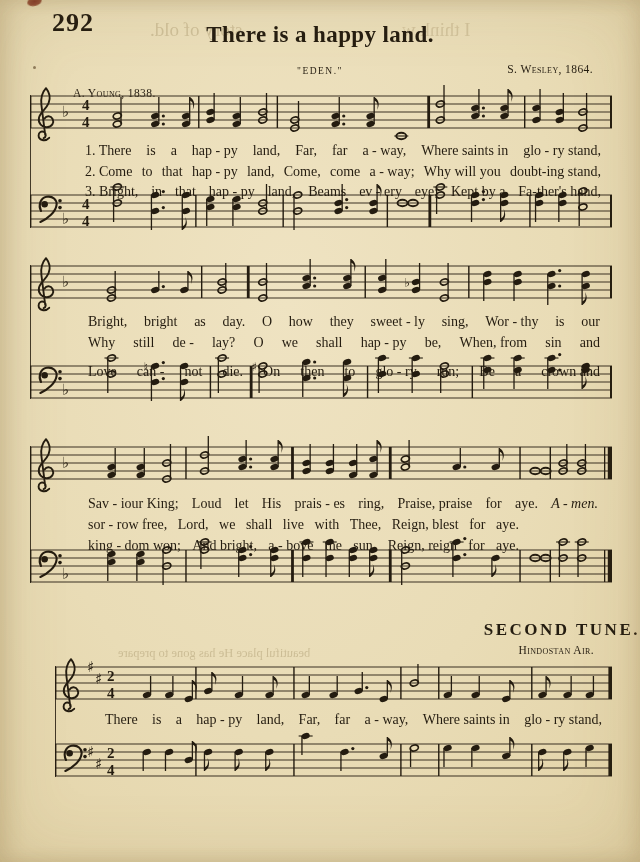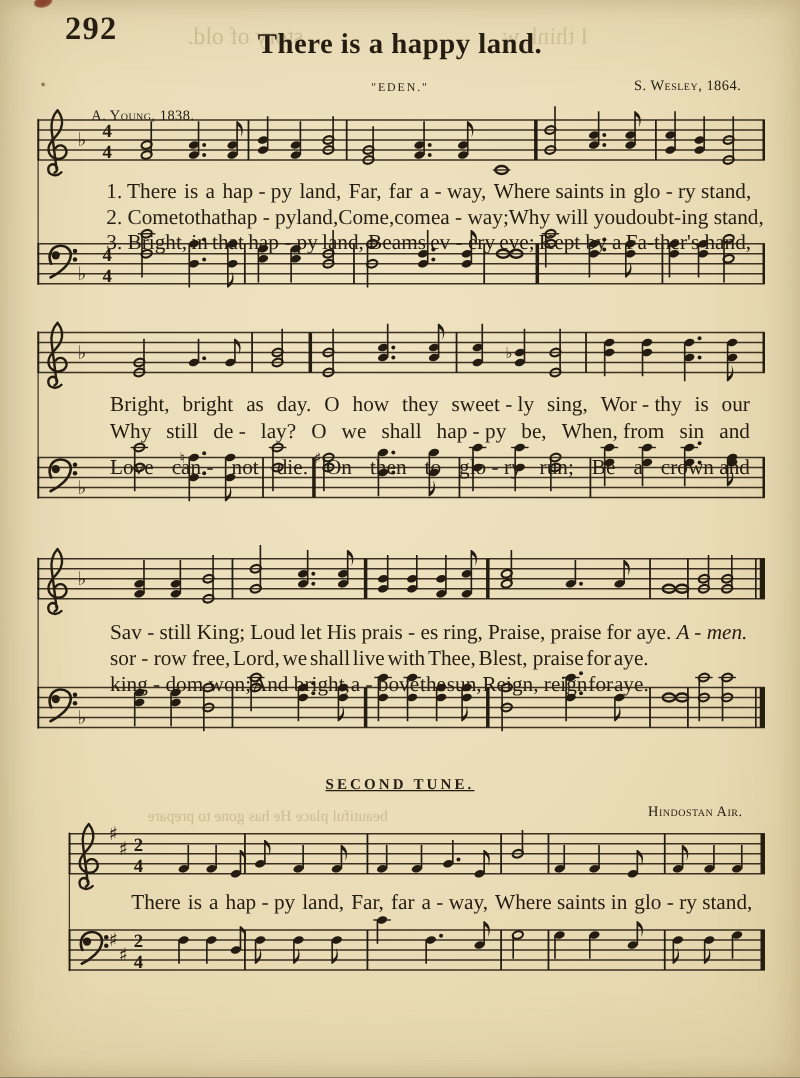--- a/index.html
+++ b/index.html
@@ -8,23 +8,23 @@
     font-family:"Liberation Serif","DejaVu Serif",serif;color:#241c10;}
   .page::after{content:"";position:absolute;inset:0;pointer-events:none;
     box-shadow:inset 0 0 70px rgba(125,98,50,.16), inset 10px 0 18px rgba(120,90,45,.14), inset -8px 0 16px rgba(130,100,50,.12);}
   .abs{position:absolute;text-align:center;}
   .pagenum{left:52px;top:8px;font-size:26px;font-weight:700;letter-spacing:1px;}
   .title{left:0;right:0;top:22px;text-align:center;font-size:23px;font-weight:700;letter-spacing:.4px;margin:0;}
   .attrib{font-variant:small-caps;font-size:11.5px;letter-spacing:.4px;}
   .author{left:73px;top:63px;margin-top:24px;}
   .tunename{left:0;right:0;top:66px;text-align:center;font-size:9.5px;letter-spacing:1.5px;font-variant:normal;}
   .composer{right:47px;top:63px;}
-  .second-tune{left:0;right:0;top:620px;text-align:center;font-size:12px;font-weight:700;letter-spacing:2.5px;text-decoration:underline;}
+  .second-tune{left:0;right:0;top:620px;text-align:right;font-size:17px;font-weight:700;letter-spacing:2.5px;}
   .air{right:46px;top:644px;font-variant:small-caps;font-size:11.5px;letter-spacing:.4px;margin-left:34px;}
-  .lyric-line{position:absolute;display:flex;justify-content:space-between;font-size:17px;white-space:nowrap;color:#241c10;}
+  .lyric-line{position:absolute;display:flex;justify-content:space-between;font-size:14px;white-space:nowrap;color:#241c10;}
   .lyric-line em{}
   #music-area{position:absolute;inset:0;}
   #music-area svg{position:absolute;overflow:visible;}
   .sysline{position:absolute;width:1.6px;background:#241c10;opacity:.85;}
   .ghost{position:absolute;transform:scaleX(-1);color:#8f7c4f;filter:blur(.5px);font-family:"Liberation Serif",serif;pointer-events:none;}
   .ink-spot{position:absolute;left:27px;top:-3px;width:15px;height:9px;border-radius:50%;
     background:radial-gradient(ellipse,#87382a 0%,#96503a 60%,rgba(150,80,58,0) 100%);transform:rotate(-14deg);filter:blur(.4px);}
   .speck{position:absolute;left:33px;top:66px;width:3px;height:3px;border-radius:50%;background:#6b5636;opacity:.7;}
 </style>
 </head>
@@ -922,40 +922,40 @@
         <g transform="translate(551.736,-8) rotate(-18)">
           <ellipse rx="4.2" ry="2.9" fill="none" stroke="#241c10" stroke-width="1.7"></ellipse>
         </g>
         <g transform="translate(551.736,8) rotate(-18)">
           <ellipse rx="4.2" ry="2.9" fill="none" stroke="#241c10" stroke-width="1.7"></ellipse>
         </g>
         <line x1="548.036" y1="-8" x2="548.036" y2="27" stroke="#241c10" stroke-width="1.3"></line>
       </svg>
       <div class="sysline" style="left:29.5px;top:446px;height:137px"></div>
       <div class="lyric-line" style="left:88px;top:496px;width:510px">
-        <span>Sav - still King;</span>
+        <span>Sav - iour King;</span>
         <span>Loud</span>
         <span>let</span>
         <span>His</span>
         <span>prais - es</span>
         <span>ring,</span>
         <span>Praise, praise</span>
         <span>for</span>
         <span>aye.</span>
         <em>A - men.</em>
       </div>
       <div class="lyric-line" style="left:88px;top:517px;width:431px">
         <span>sor - row free,</span>
         <span>Lord,</span>
         <span>we</span>
         <span>shall</span>
         <span>live</span>
         <span>with</span>
         <span>Thee,</span>
-        <span>Blest, praise</span>
+        <span>Reign, blest</span>
         <span>for</span>
         <span>aye.</span>
       </div>
       <div class="lyric-line" style="left:88px;top:538px;width:431px">
         <span>king - dom won;</span>
         <span>And bright,</span>
         <span>a - bove</span>
         <span>the</span>
         <span>sun,</span>
         <span>Reign, reign</span>

